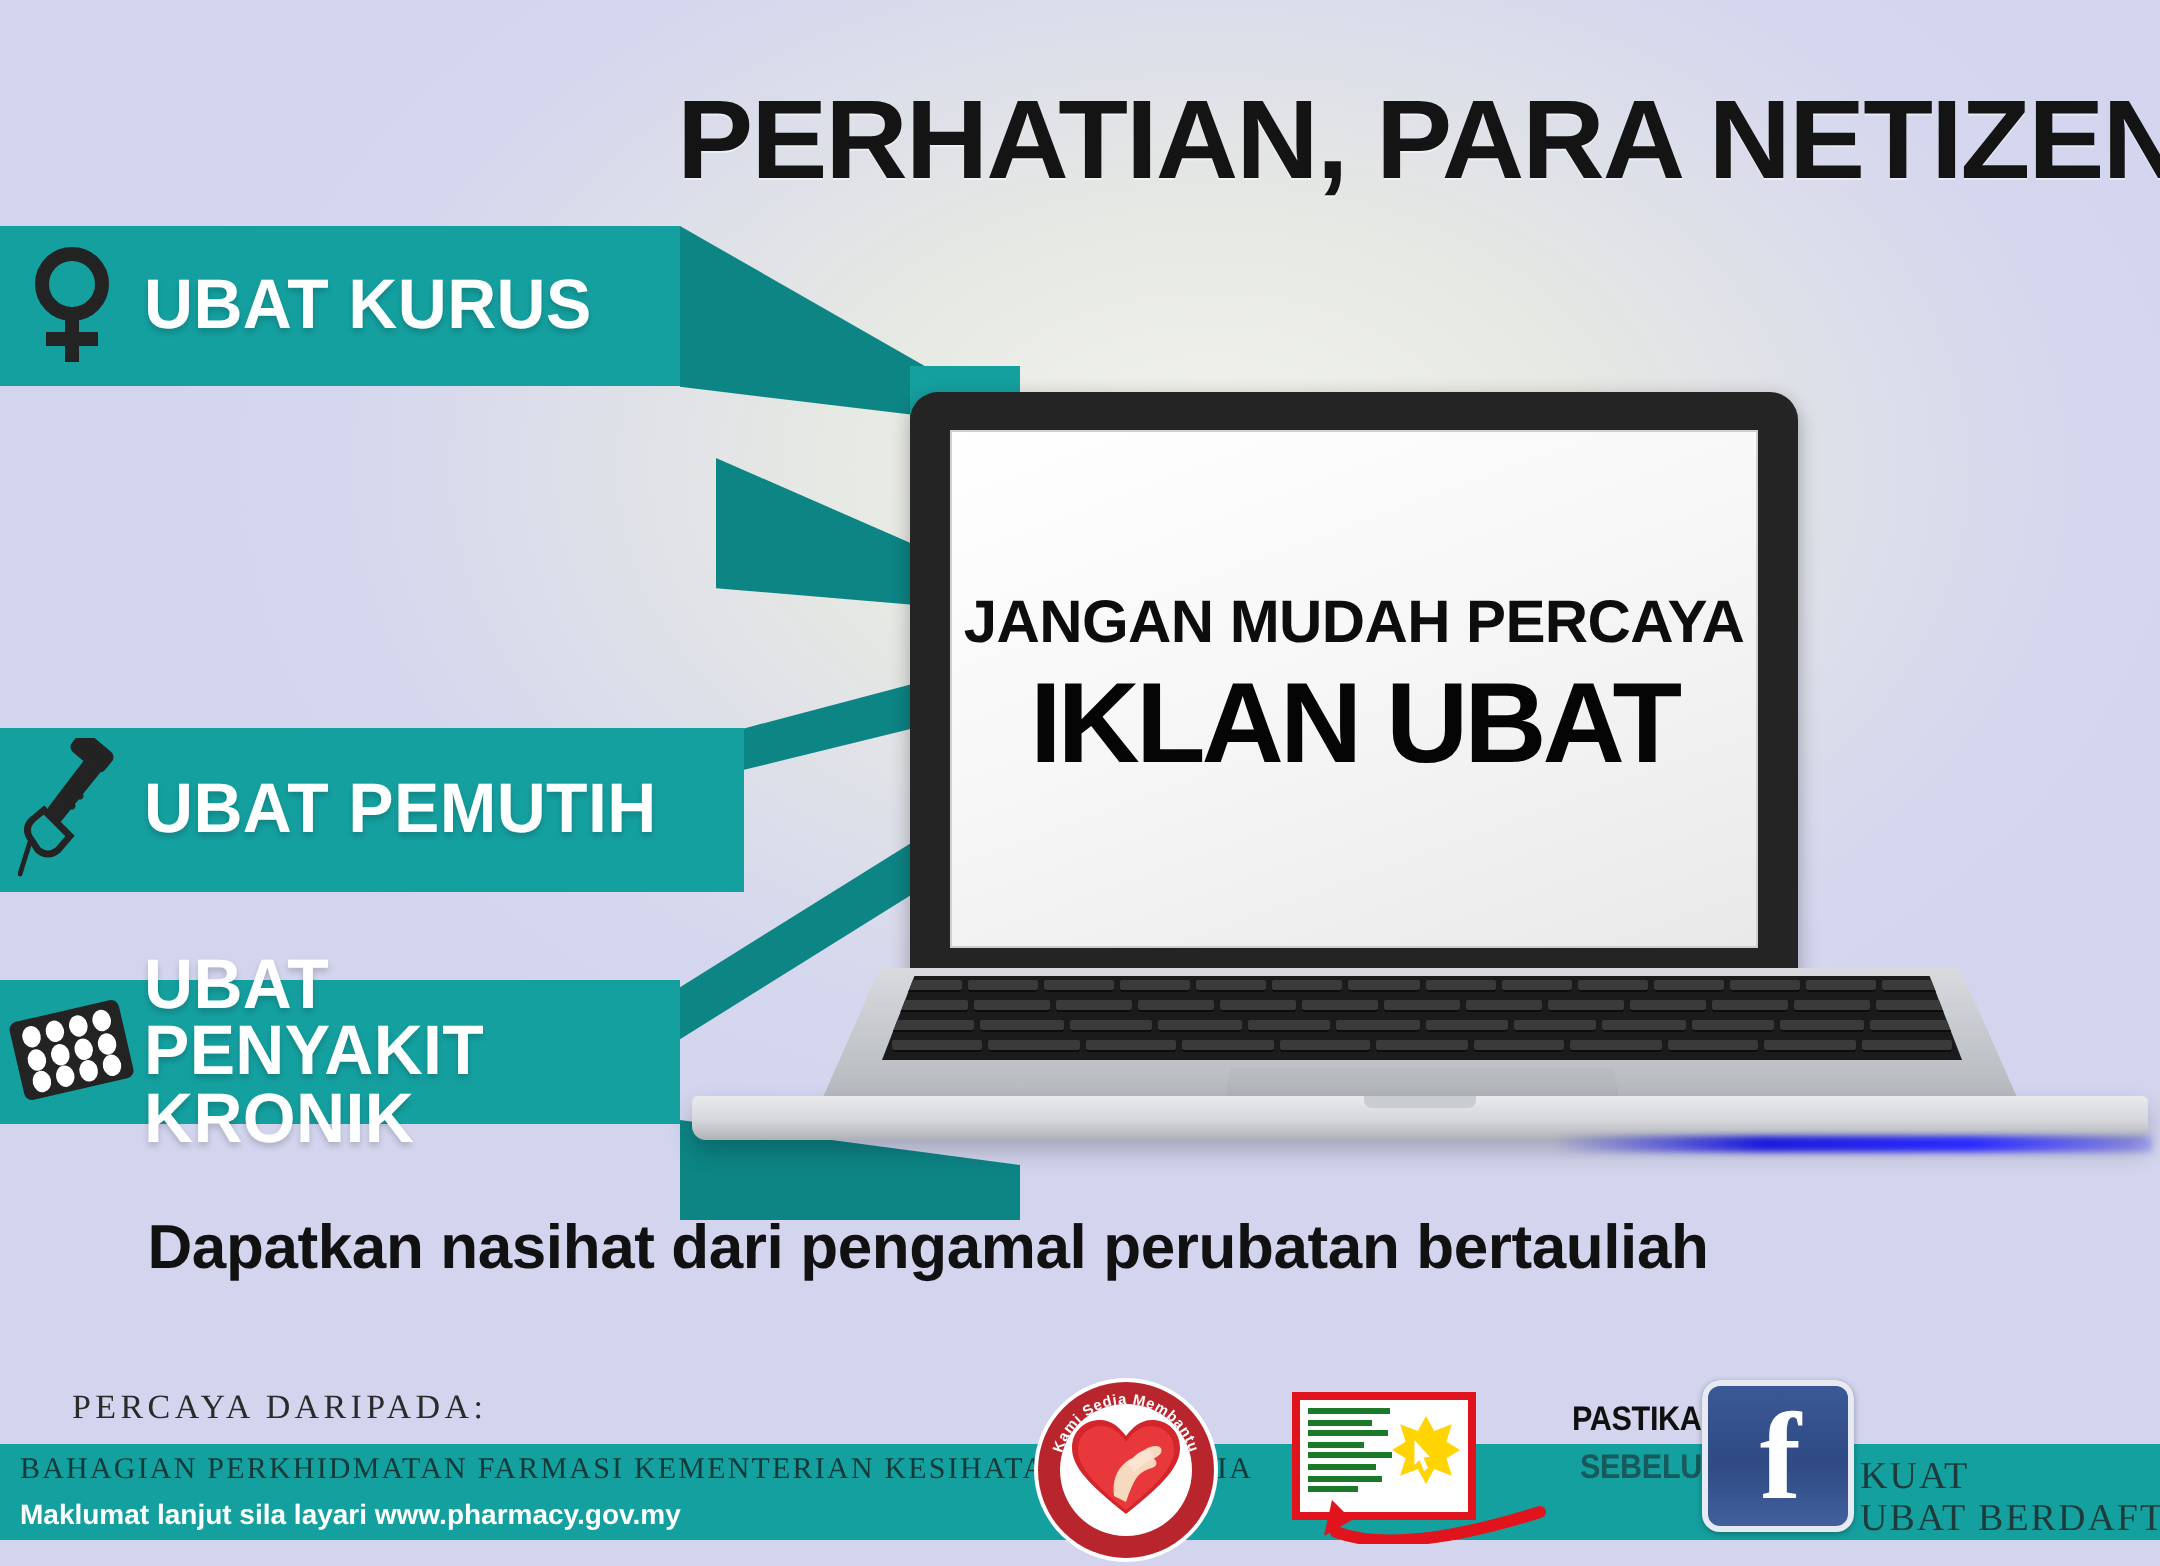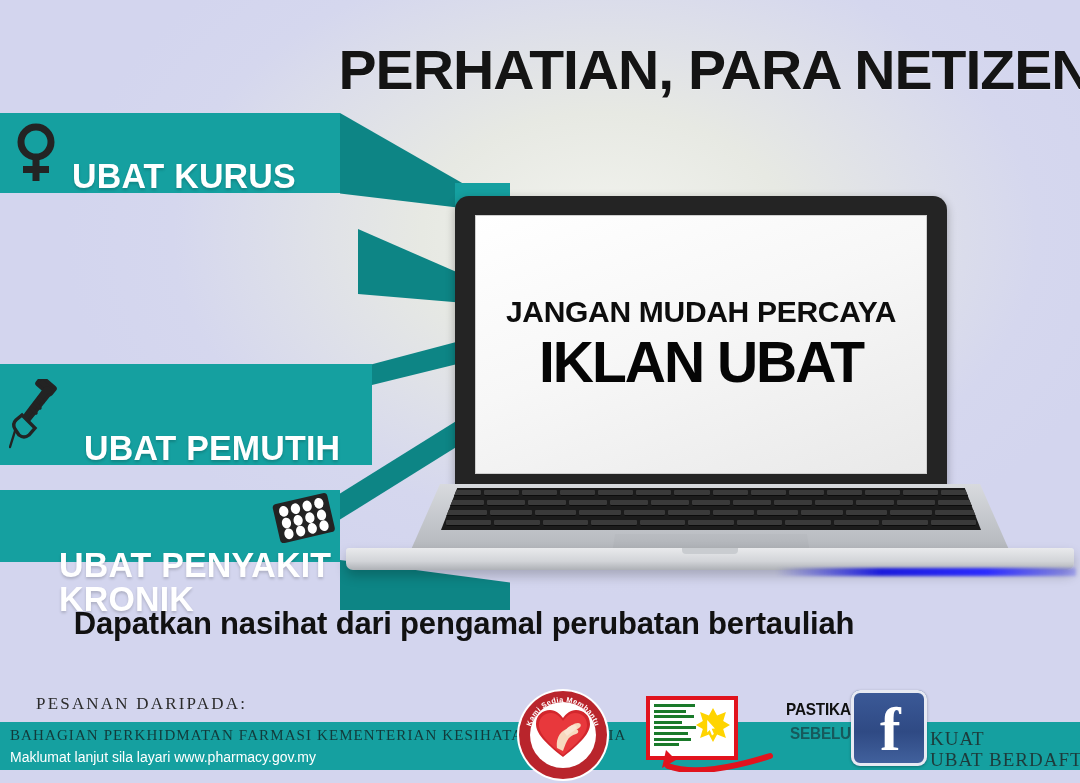--- a/index.html
+++ b/index.html
@@ -19,41 +19,41 @@
     display:flex;align-items:center;justify-content:center;
     font-weight:bold;font-size:56px;letter-spacing:-1px;
     color:#141414;white-space:nowrap;
     transform:scaleX(1.02);
     text-shadow:0 1px 0 rgba(255,255,255,.45);
   }
   
   .banner-wrap{position:absolute;left:0;}
   .banner{
     position:relative;background:#15a0a0;height:76px;
-    display:flex;align-items:flex-end;box-sizing:border-box;
+    display:flex;align-items:center;box-sizing:border-box;
   }
   .banner.tall{height:88px;}
   .bn-icon{
     width:72px;min-width:72px;height:100%;
     display:flex;align-items:center;justify-content:center;
     color:#222;
   }
   .bn-label{
     color:#fff;font-weight:bold;font-size:35px;line-height:.96;
     letter-spacing:.2px;white-space:pre-line;
     text-shadow:0 2px 3px rgba(0,0,0,.18);
     transform:scaleX(.97);transform-origin:left center;
   }
   
   .fold{position:absolute;background:#0d8585;}
   .tail{position:absolute;background:#15a0a0;}
   
   #laptop{position:absolute;left:340px;top:196px;width:740px;height:385px;}
   #lid{
-    position:absolute;left:115px;top:0;width:492px;height:296px;
+    position:absolute;left:115px;top:0;width:444px;height:296px;
     background:#242424;border-radius:14px 14px 4px 4px;
     box-shadow:0 3px 10px rgba(0,0,0,.30);
   }
   #screen{
     position:absolute;left:20px;top:19px;right:20px;bottom:18px;
     background:linear-gradient(160deg,#ffffff 0%,#f7f7f7 45%,#e9e9e9 100%);
     border:1px solid #cfcfcf;box-sizing:border-box;
     display:flex;flex-direction:column;align-items:center;justify-content:center;
     padding:6px 10px;
   }
@@ -102,21 +102,21 @@
   #footband{position:absolute;left:0;top:722px;width:1080px;height:48px;background:#15a0a0;}
   #pesanan{
     position:absolute;left:36px;top:694px;font-family:"Liberation Serif",serif;
     font-size:17px;letter-spacing:2.2px;color:#2b2b2b;
   }
   #bahagian{
     position:absolute;left:10px;top:727px;font-family:"Liberation Serif",serif;
     font-size:15px;letter-spacing:1.1px;color:#123a3a;white-space:nowrap;
   }
   #maklumat{
-    position:absolute;left:10px;top:749px;font-size:14px;font-weight:normal;
+    position:absolute;left:10px;top:749px;font-size:14px;font-weight:bold;
     color:#ffffff;white-space:nowrap;
   }
   
   #kkm{position:absolute;left:519px;top:691px;width:88px;height:88px;border-radius:50%;
     background:#b9252c;box-shadow:0 0 0 2px #fff;}
   #kkm-in{position:absolute;left:11px;top:11px;width:66px;height:66px;border-radius:50%;background:#fff;}
   #kkm-heart{position:absolute;left:50%;top:50%;transform:translate(-50%,-52%);}
   .kkm-t{position:absolute;width:88px;height:88px;left:0;top:0;font-size:7.2px;font-weight:bold;
     color:#fff;letter-spacing:.3px;}
   
@@ -251,39 +251,39 @@
           <rect x="20.5" y="34" width="7" height="25" fill="#232323"></rect>
           <rect x="11" y="44" width="26" height="7" fill="#232323"></rect>
         </svg>
       </div>
       <div class="bn-label">UBAT KURUS</div>
     </div>
   </div>
 
 
   <div class="banner-wrap" style="top:364px;">
-    <div class="banner" style="width:372px;height:101px;gap:12px;">
+    <div class="banner" style="width:372px;height:82px;">
       <div class="bn-icon">
         <svg width="54" height="72" viewBox="0 0 54 72" aria-hidden="true">
           <g stroke="#232323" stroke-width="3.4" fill="none" stroke-linecap="round">
             <rect x="28" y="2.5" width="18" height="9" rx="1.8" fill="#232323" transform="rotate(40 37 7)"></rect>
             <path d="M38 12 L19 37" stroke-width="9"></path>
             <path d="M40 16 L20 41"></path>
             <path d="M13 36 L26 49 L20 56 Q15 60 10 56 L6 50 Q3 45 7 41 Z" fill="none"></path>
             <path d="M6 52 L1 68" stroke-width="2.4"></path>
             <path d="M30 19 L34 23 M26 24 L31 29 M22 29 L27 34"></path>
           </g>
         </svg>
       </div>
       <div class="bn-label">UBAT PEMUTIH</div>
     </div>
   </div>
 
   <div class="banner-wrap" style="top:490px;">
-    <div class="banner tall" style="width:340px;height:72px;flex-direction:column;">
+    <div class="banner tall" style="width:340px;height:72px;">
       <div class="bn-icon">
         <svg width="64" height="58" viewBox="0 0 64 58" aria-hidden="true">
           <g transform="rotate(-13 32 29)">
             <rect x="4" y="8" width="56" height="40" rx="4" fill="#232323"></rect>
             <g fill="#ffffff">
               <ellipse cx="14" cy="17" rx="4.6" ry="5.4"></ellipse>
                 <ellipse cx="26" cy="17" rx="4.6" ry="5.4"></ellipse>
               <ellipse cx="38" cy="17" rx="4.6" ry="5.4"></ellipse>
                 <ellipse cx="50" cy="17" rx="4.6" ry="5.4"></ellipse>
               <ellipse cx="14" cy="29" rx="4.6" ry="5.4"></ellipse>
@@ -300,21 +300,21 @@
       </div>
       <div class="bn-label">UBAT PENYAKIT
 KRONIK</div>
     </div>
   </div>
 
   <div id="tagline">Dapatkan nasihat dari pengamal perubatan bertauliah</div>
 
   <div id="footband"></div>
 
-  <div id="pesanan">PESANAN DARIPADA:</div>
+  <div id="pesanan">PERCAYA DARIPADA:</div>
   <div id="bahagian">BAHAGIAN PERKHIDMATAN FARMASI KEMENTERIAN KESIHATAN MALAYSIA</div>
   <div id="maklumat">Maklumat lanjut sila layari www.pharmacy.gov.my</div>
 
   <div id="kkm">
     <svg class="kkm-t" viewBox="0 0 88 88" aria-hidden="true">
       <defs>
         <path id="arcTop" d="M 11,44 A 33,33 0 0 1 77,44"></path>
         <path id="arcBot" d="M 13,44 A 31,31 0 0 0 75,44"></path>
       </defs>
       <text font-size="7.4" font-weight="bold" fill="#ffffff" font-family="Liberation Sans, sans-serif" letter-spacing="0.4">

